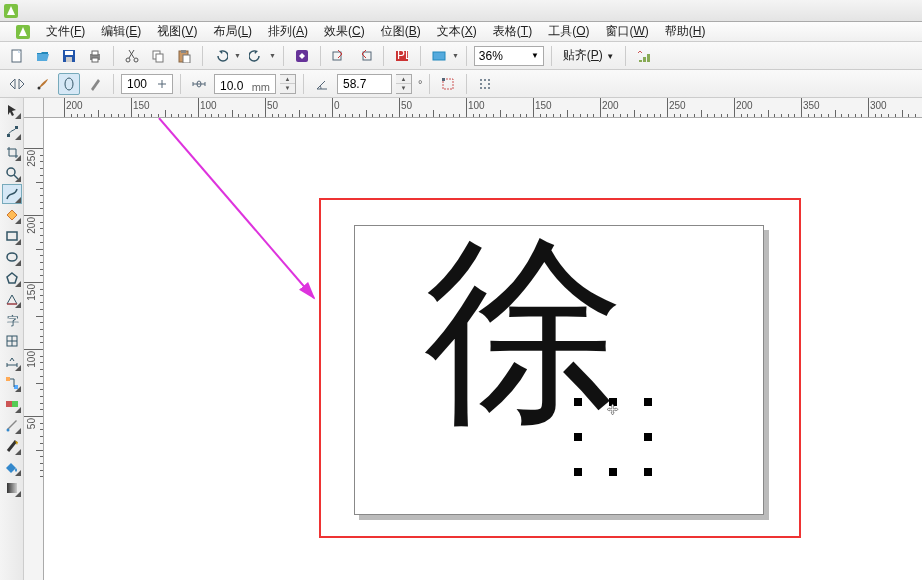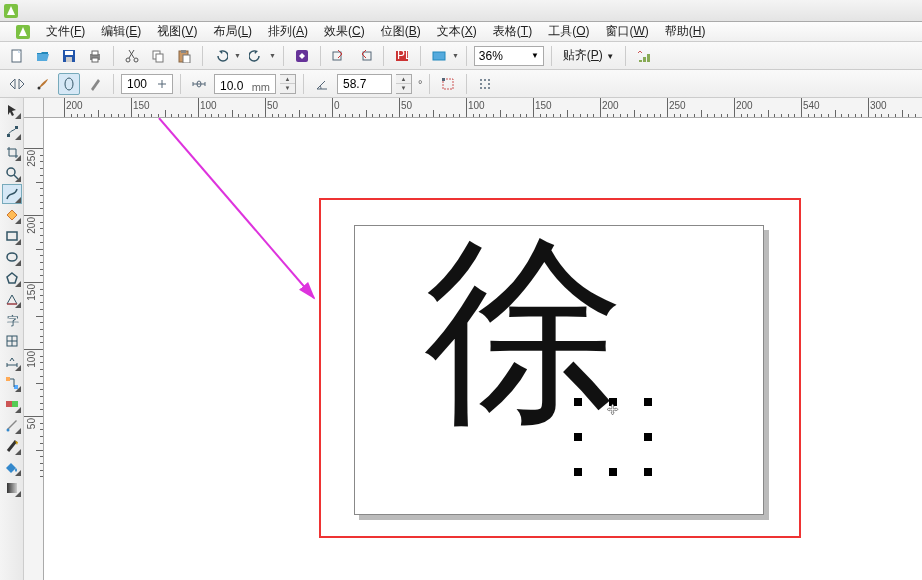--- a/index.html
+++ b/index.html
@@ -529,21 +529,21 @@
         <div class="tick htick" style="left: 757px; height: 20px;"></div>
         <div class="tick htick" style="left: 763.7px; height: 4px; top: 16px;"></div>
         <div class="tick htick" style="left: 770.4px; height: 4px; top: 16px;"></div>
         <div class="tick htick" style="left: 777.1px; height: 4px; top: 16px;"></div>
         <div class="tick htick" style="left: 783.8px; height: 4px; top: 16px;"></div>
         <div class="tick htick" style="left: 790.5px; height: 8px; top: 12px;"></div>
         <div class="tick htick" style="left: 797.2px; height: 4px; top: 16px;"></div>
         <div class="tick htick" style="left: 803.9px; height: 4px; top: 16px;"></div>
         <div class="tick htick" style="left: 810.6px; height: 4px; top: 16px;"></div>
         <div class="tick htick" style="left: 817.3px; height: 4px; top: 16px;"></div>
-        <div class="rlabel" style="left: 759px; top: 2px;">540</div>
+        <div class="rlabel" style="left: 759px; top: 2px;">350</div>
         <div class="tick htick" style="left: 824px; height: 20px;"></div>
         <div class="tick htick" style="left: 830.7px; height: 4px; top: 16px;"></div>
         <div class="tick htick" style="left: 837.4px; height: 4px; top: 16px;"></div>
         <div class="tick htick" style="left: 844.1px; height: 4px; top: 16px;"></div>
         <div class="tick htick" style="left: 850.8px; height: 4px; top: 16px;"></div>
         <div class="tick htick" style="left: 857.5px; height: 8px; top: 12px;"></div>
         <div class="tick htick" style="left: 864.2px; height: 4px; top: 16px;"></div>
         <div class="tick htick" style="left: 870.9px; height: 4px; top: 16px;"></div>
         <div class="tick htick" style="left: 877.6px; height: 4px; top: 16px;"></div>
         <div class="rlabel" style="left: 826px; top: 2px;">300</div>

